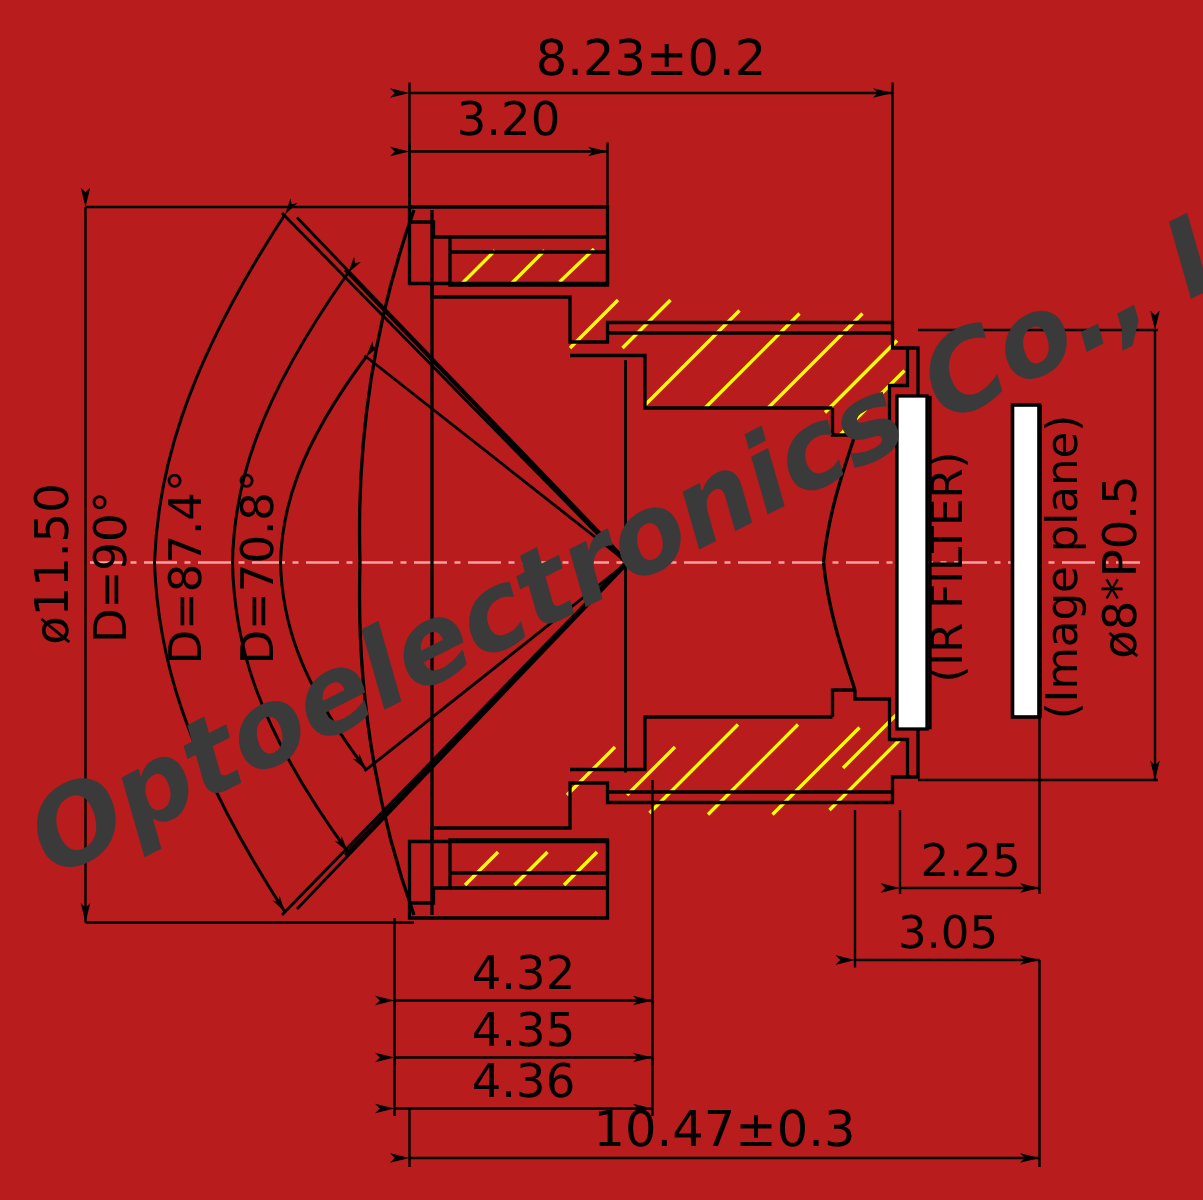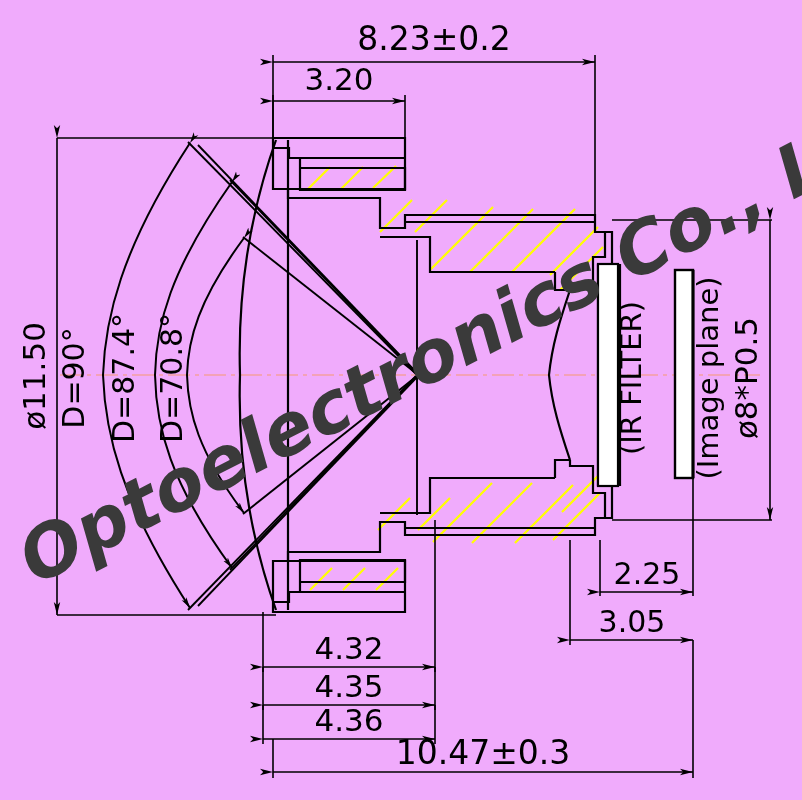--- a/index.html
+++ b/index.html
@@ -1,20 +1,20 @@
 <!DOCTYPE html>
 <html><head>
 <meta charset="utf-8">
 <title>Lens Technical Drawing</title>
 <style>
   html,body{margin:0;padding:0;background:#ffffff;}
   #stage{
     position:relative;
     width:802px;height:800px;
-    background:#f0abfc;
+    background:#b91c1c;
     overflow:hidden;
     font-family:"DejaVu Sans", sans-serif;
   }
   #drawing{position:absolute;left:0;top:0;width:802px;height:800px;}
   .sr{position:absolute;width:1px;height:1px;overflow:hidden;clip:rect(0 0 0 0);}
 </style>
 </head>
 <body>
 
 <div id="stage">

